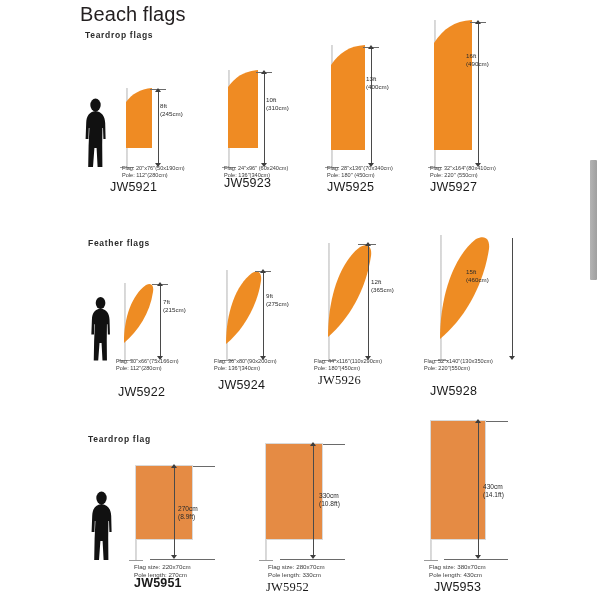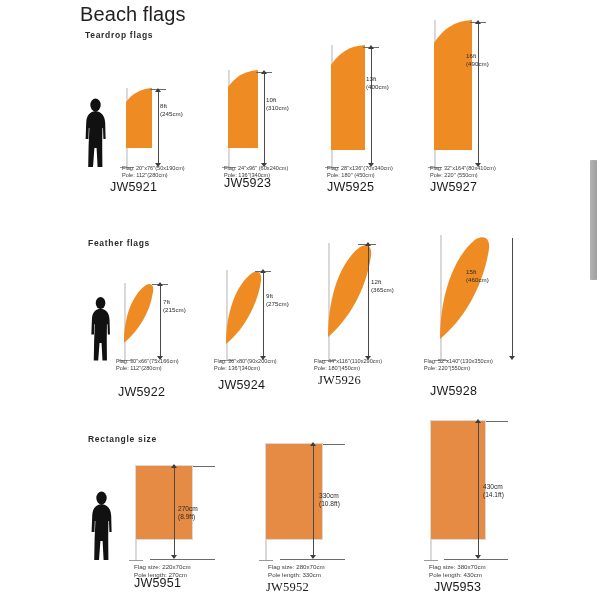--- a/index.html
+++ b/index.html
@@ -215,21 +215,21 @@
     <div class="arrow-dn" style="left:509px;top:356px;"></div>
     <div class="dimtxt" style="left:466px;top:268px;width:44px;text-align:left;">
       <span>15ft</span><br>
       <span>(460cm)</span>
     </div>
     <div class="spec" style="left:424px;top:358px;">Flag: 52"x140"(130x350cm)</div>
     <div class="spec" style="left:424px;top:365px;">Pole: 220"(550cm)</div>
     <div class="code" style="left:430px;top:373px;margin-top:11px;">JW5928</div>
   </div>
 
-  <div class="section-label" style="left:88px;top:434px;">Rectangle size</div>
+  <div class="section-label" style="left:88px;top:434px;">Teardrop flag</div>
 
   <svg class="person" style="left:88px;top:490px;" width="28" height="72" viewBox="0 0 28 70">
     <ellipse cx="13.5" cy="7" rx="5.2" ry="6.4" fill="#111"></ellipse>
     <path d="M13.5 13 C7 14 4.5 18 4.2 25 L3.6 41 L6.4 41 L6.8 30 L7.4 30 L6.6 48 L6.2 69 L11 69 L12.4 50 L14.6 50 L15.6 69 L20.4 69 L20.2 47 L20.4 30 L21 30 L21.4 41 L23.6 41 L23.2 25 C22.8 18 20 14 13.5 13 Z" fill="#111"></path>
   </svg>
 
   <div class="item">
     <div class="pole" style="left:135px;top:465px;height:96px;"></div>
     <div class="base" style="left:129px;top:560px;width:14px;"></div>
     <div class="rectflag" style="left:135px;top:465px;width:58px;height:75px;"></div>
@@ -237,21 +237,21 @@
     <div class="tick" style="left:150px;top:559px;width:65px;"></div>
     <div class="dimline" style="left:174px;top:468px;height:90px;"></div>
     <div class="arrow-up" style="left:171px;top:464px;"></div>
     <div class="arrow-dn" style="left:171px;top:555px;"></div>
     <div class="dimtxt" style="left:178px;top:505px;width:48px;text-align:left;font-size:6.6px;">
       <span>270cm</span><br>
       <span>(8.9ft)</span>
     </div>
     <div class="spec" style="left:134px;top:563px;font-size:6.2px;">Flag size: 220x70cm</div>
     <div class="spec" style="left:134px;top:571px;font-size:6.2px;">Pole length: 270cm</div>
-    <div class="code" style="left:134px;top:576px;">JW5951</div>
+    <div class="code" style="left:134px;top:576px;font-weight:bold;">JW5951</div>
   </div>
 
   <div class="item">
     <div class="pole" style="left:265px;top:443px;height:118px;"></div>
     <div class="base" style="left:259px;top:560px;width:14px;"></div>
     <div class="rectflag" style="left:265px;top:443px;width:58px;height:97px;"></div>
     <div class="tick" style="left:323px;top:444px;width:22px;"></div>
     <div class="tick" style="left:280px;top:559px;width:65px;"></div>
     <div class="dimline" style="left:313px;top:446px;height:112px;"></div>
     <div class="arrow-up" style="left:310px;top:442px;"></div>

